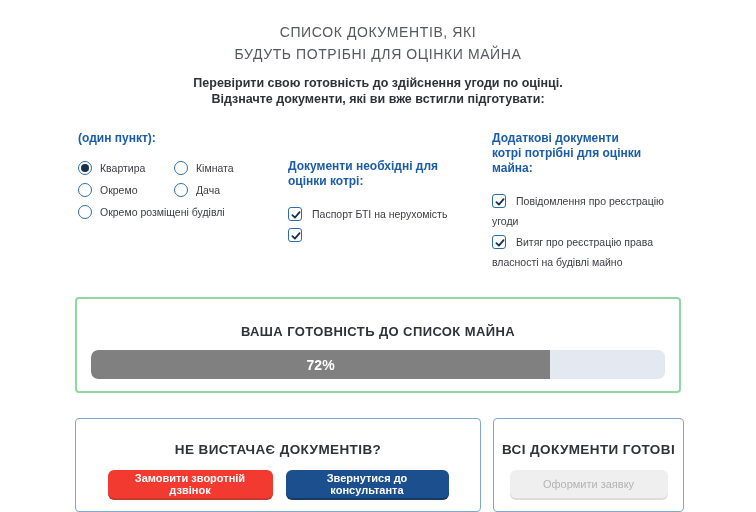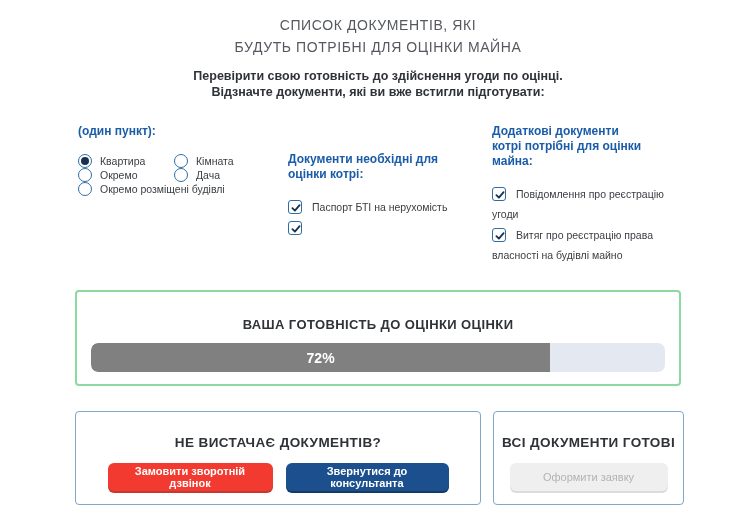--- a/index.html
+++ b/index.html
@@ -4,21 +4,21 @@
 <style>
   html, body { margin: 0; padding: 0; background: #ffffff; }
   .page {
     position: relative;
     width: 756px;
     height: 512px;
     overflow: hidden;
     background: #ffffff;
     font-family: "Liberation Sans", "DejaVu Sans", sans-serif;
     box-sizing: border-box;
-    padding-top: 14px;
+    padding-top: 21px;
   }
   .page-title {
     text-align: center;
     color: #55585e;
     font-size: 14px;
     line-height: 22px;
     letter-spacing: 0.6px;
   }
   .page-subtitle {
     margin-top: 10px;
@@ -40,20 +40,21 @@
     color: #1b5ca8;
     font-size: 12px;
     font-weight: bold;
     line-height: 15px;
   }
   .options { margin-top: 15px; }
   .radio-grid {
     margin-top: 15px;
     display: grid;
     grid-template-columns: 96px 1fr;
+    row-gap: 8px;
   }
   .radio-item { display: flex; align-items: center; cursor: pointer; }
   .radio-item.span2 { grid-column: 1 / -1; }
   .radio {
     width: 12px; height: 12px;
     border: 1.5px solid #2e6da4;
     border-radius: 50%;
     background: #ffffff;
     margin-right: 8px;
     flex: 0 0 auto;
@@ -261,21 +262,21 @@
           <span class="checkbox"><svg width="12" height="12" viewBox="0 0 12 12">
                 <path d="M2.4 6.1 L4.9 8.6 L9.6 3.2" fill="none" stroke="#17314f" stroke-width="1.8" stroke-linecap="round" stroke-linejoin="round"></path>
               </svg></span><span>Витяг про реєстрацію права власності на будівлі майно</span>
         </label>
       </div>
     </div>
 
   </div>
 
   <div class="readiness-card">
-    <div class="readiness-title">ВАША ГОТОВНІСТЬ ДО ОЦІНКИ ОЦІНКИ</div>
+    <div class="readiness-title">ВАША ГОТОВНІСТЬ ДО СПИСОК МАЙНА</div>
     <div class="progress-track">
       <div class="progress-fill" style="width: 80%;">
         <span class="progress-label">72%</span>
       </div>
     </div>
   </div>
 
   <div class="bottom-row">
 
     <div class="card card-missing">

